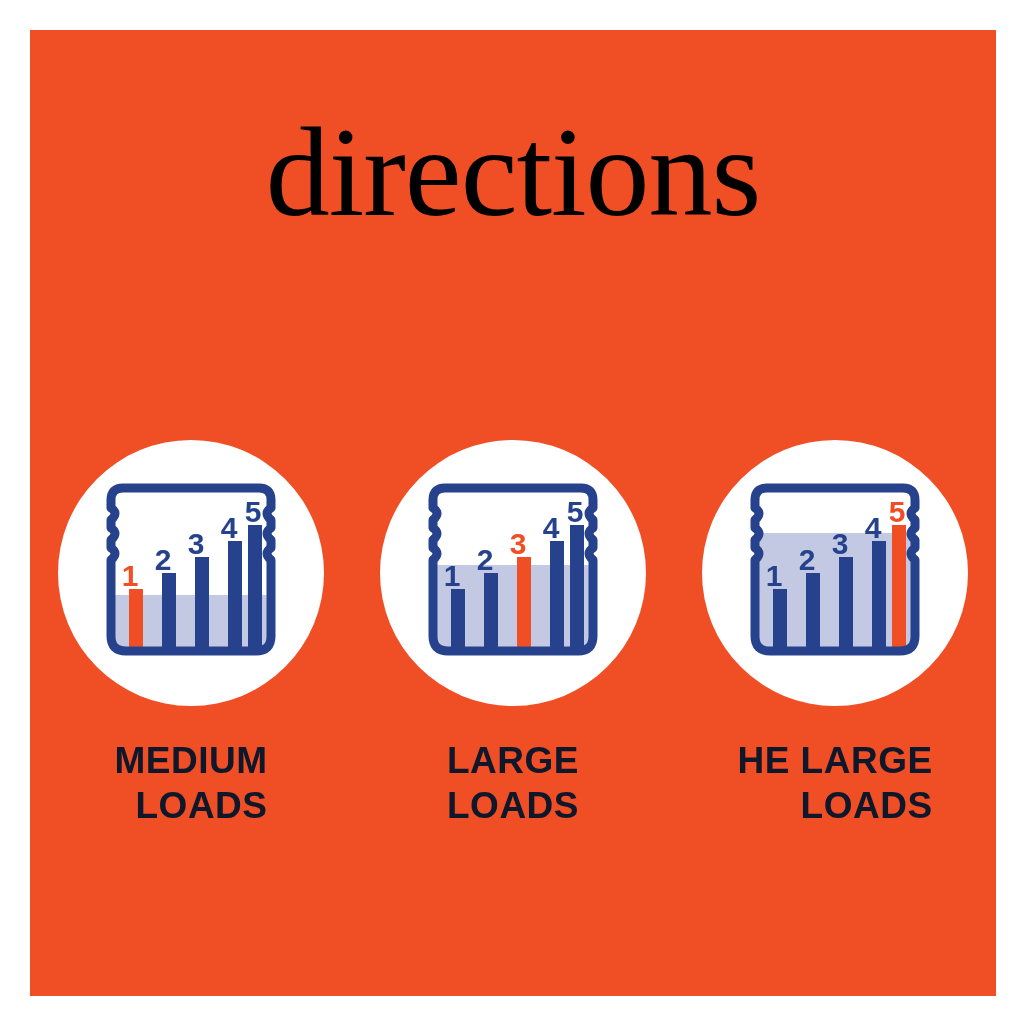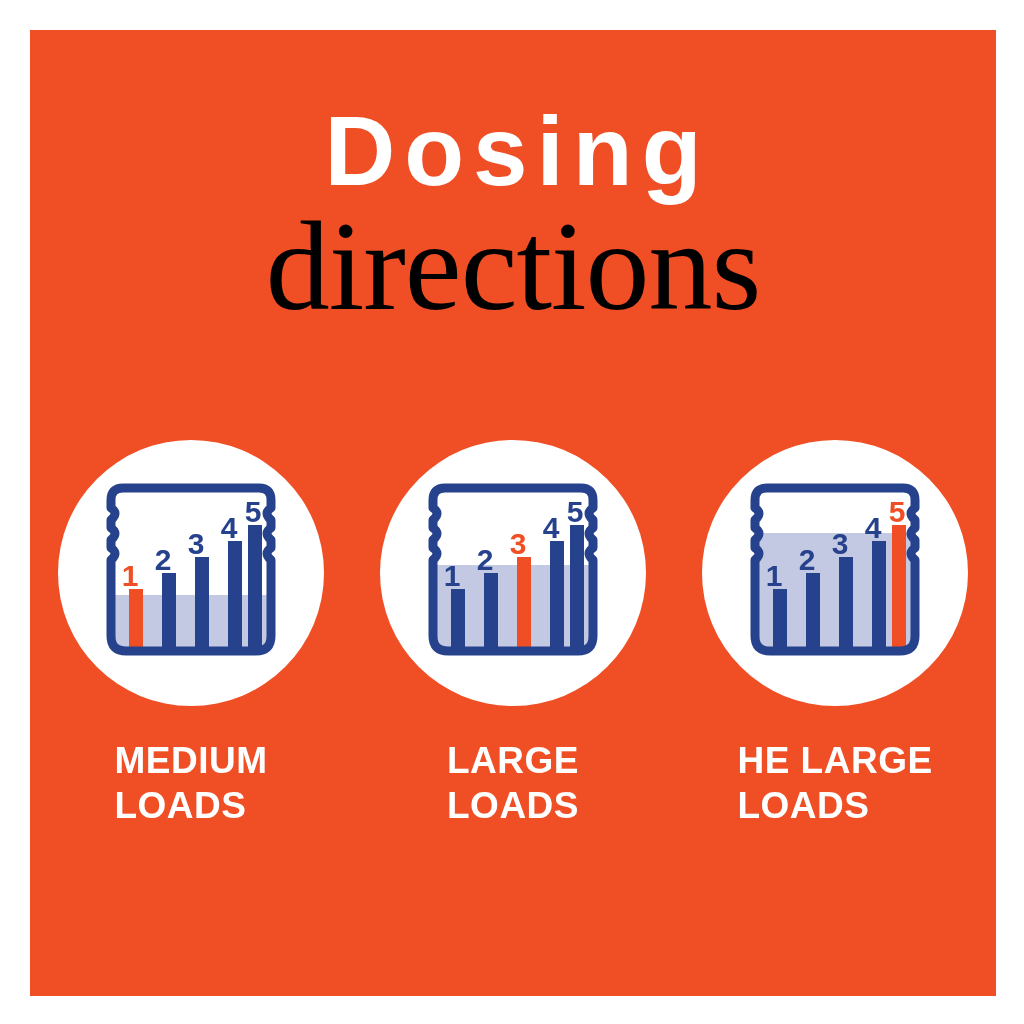--- a/index.html
+++ b/index.html
@@ -82,37 +82,36 @@
     justify-content: center;
     flex: none;
   }
   .cap-svg {
     display: block;
     width: 212px;
     height: 190px;
   }
   .card-label {
     margin-top: 32px;
-    color: #ffffff;
+    color: #0f172a;
     font-family: "Liberation Sans", sans-serif;
     font-weight: bold;
     font-size: 37px;
     letter-spacing: 0.5px;
     line-height: 1.22;
-    text-align: left;
+    text-align: right;
     white-space: pre-line;
   }
 </style>
 </head>
 <body>
 
 <div id="poster" style="background: rgb(240, 78, 37);">
 
   <div id="title-block">
-    <span id="title-line1">Dosing</span>
     <span id="title-line2">directions</span>
   </div>
 
   <div id="cards">
 
     <div class="card">
       <div class="circle">
         <svg class="cap-svg" viewBox="0 0 212 190">
           <defs>
             <clipPath id="capclip1">

